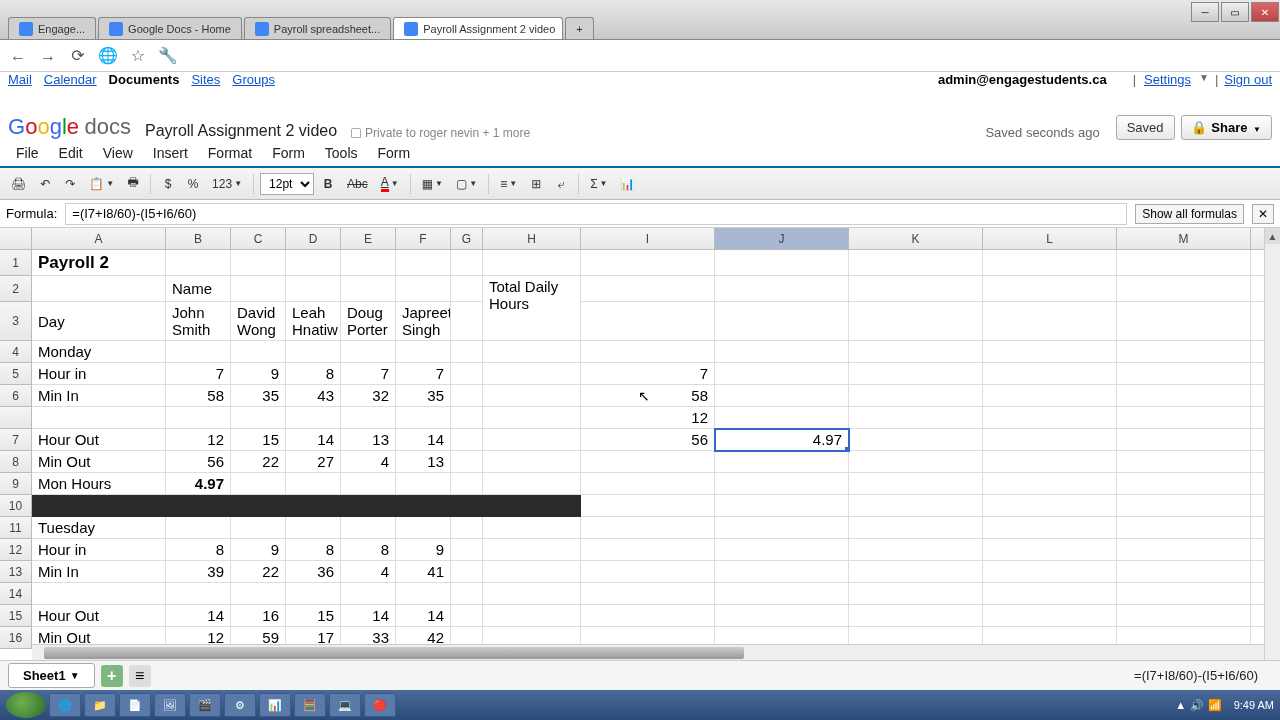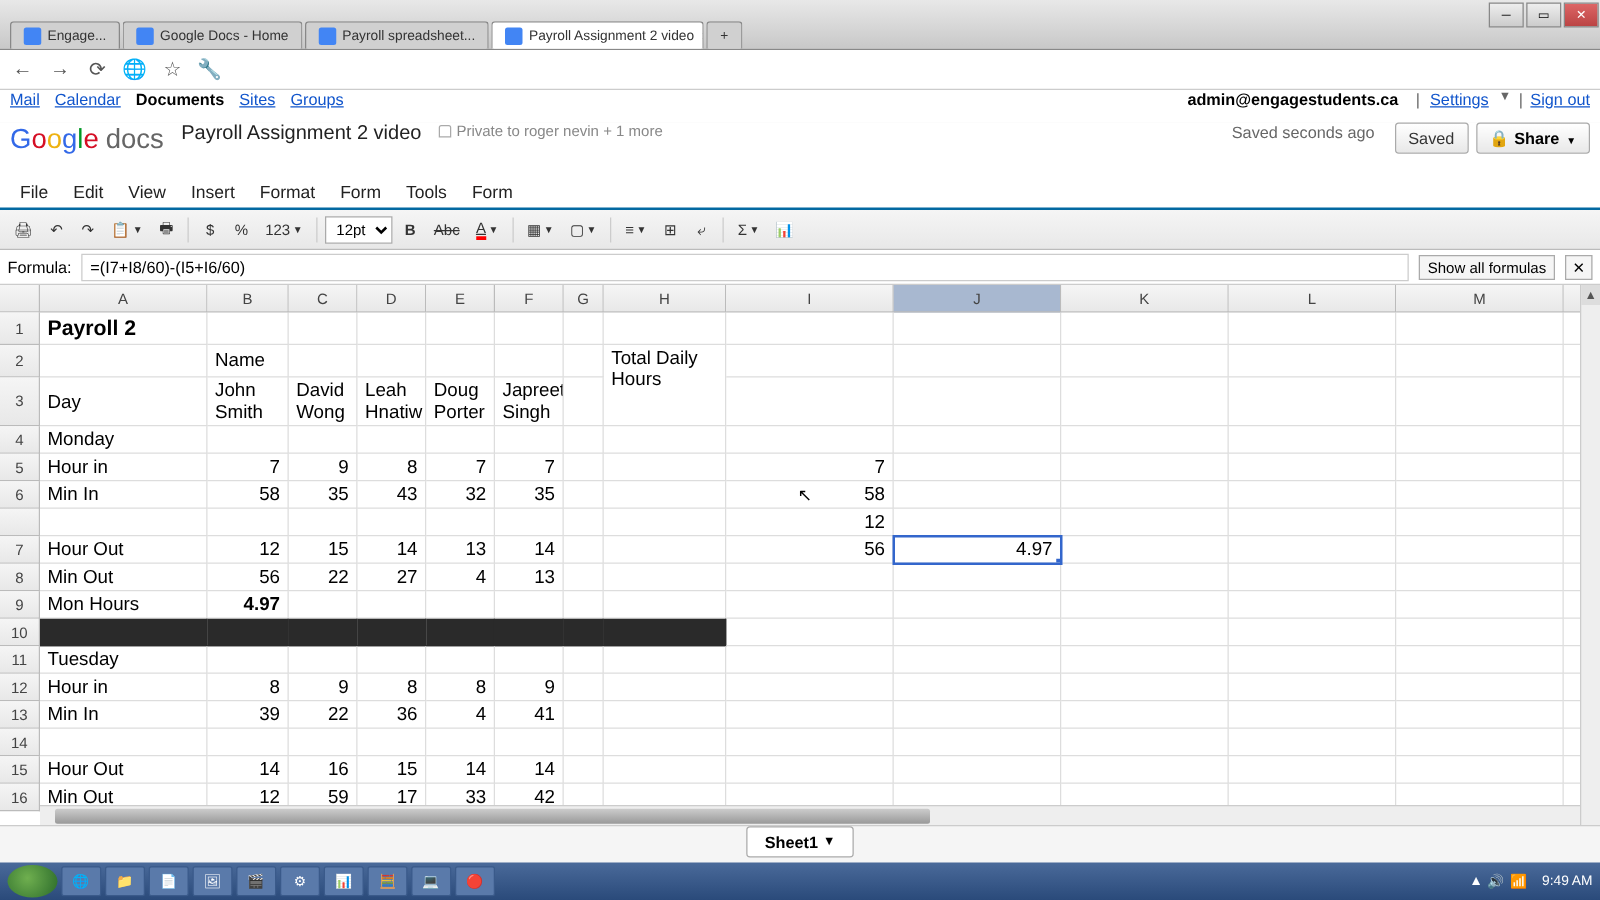--- a/index.html
+++ b/index.html
@@ -18,24 +18,24 @@
 
 
 .urlbar-row { height: 32px; background: #fff; border-bottom: 1px solid #ccc; display: flex; align-items: center; padding: 0 6px; gap: 6px; }
 .nav-btn { width: 24px; height: 24px; display: flex; align-items: center; justify-content: center; color: #555; font-size: 16px; }
 .url-input { flex: 1; height: 24px; border: 1px solid #ccc; border-radius: 3px; padding: 0 8px; display: flex; align-items: center; font-size: 13px; color: #333; background: #fff; }
 
 
 .appbar { height: 26px; background: #fff; display: flex; padding: 0 8px; font-size: 13px; }
 .appbar a { color: #1155cc; text-decoration: underline; margin-right: 12px; }
 .appbar .spacer { flex: 1; }
-.appbar .email { font-weight: bold; color: #000; margin-right: 14px; }
-
-
-.docheader { height: 42px; background: #fff; display: flex; align-items: flex-start; padding: 0 8px; }
+.appbar .email { font-weight: bold; color: #000; margin-right: 26px; }
+
+
+.docheader { height: 42px; background: #fff; display: flex; align-items: flex-end; padding: 0 8px; }
 .logo { font-size: 22px; font-family: Georgia, serif; color: #1155cc; }
 .logo .g1 { color: #3369e8; }
 .logo .g2 { color: #d50f25; }
 .logo .g3 { color: #eeb211; }
 .logo .g4 { color: #3369e8; }
 .logo .g5 { color: #009925; }
 .logo .g6 { color: #d50f25; }
 .logo .docs { color: #666; }
 .doctitle { font-size: 16px; color: #222; margin-left: 14px; }
 .privacy { font-size: 12px; color: #888; margin-left: 14px; }
@@ -77,21 +77,21 @@
 .blackrow { background: #2a2a2a; min-height: 10px; border-color: #2a2a2a; padding: 0; }
 .selected-cell { outline: 2px solid #3366cc; outline-offset: -1px; position: relative; }
 .selected-cell::after { content:''; position:absolute; right:-2px; bottom:-2px; width:5px; height:5px; background:#3366cc; }
 .cursor { position: absolute; left: 638px; top: 160px; font-size: 14px; pointer-events: none; }
 .scrollbar-v { position: absolute; right: 0; top: 0; bottom: 0; width: 16px; background: #eee; border-left: 1px solid #ccc; }
 .scroll-arrow { height: 16px; display: flex; align-items: center; justify-content: center; font-size: 10px; color: #555; background: #ddd; }
 .scrollbar-h { position: absolute; left: 32px; right: 16px; bottom: 0; height: 16px; background: #eee; border-top: 1px solid #ccc; }
 .hthumb { position: absolute; left: 12px; top: 2px; height: 12px; width: 700px; background: linear-gradient(#ccc,#999); border-radius: 2px; }
 
 
-.sheetbar { position: absolute; left: 0; right: 0; bottom: 30px; height: 30px; background: #f5f5f5; border-top: 1px solid #ccc; display: flex; align-items: center; padding: 0 8px; gap: 6px; flex-direction: column; }
+.sheetbar { position: absolute; left: 0; right: 0; bottom: 30px; height: 30px; background: #f5f5f5; border-top: 1px solid #ccc; display: flex; align-items: center; padding: 0 8px; gap: 6px; }
 .sheet-tab { padding: 4px 14px; background: #fff; border: 1px solid #aaa; border-radius: 3px; font-size: 13px; font-weight: bold; display: flex; align-items: center; gap: 4px; }
 .sheet-add { width: 22px; height: 22px; background: #7fb87f; border-radius: 3px; color: #fff; display: flex; align-items: center; justify-content: center; font-weight: bold; }
 .sheet-all { width: 22px; height: 22px; background: #ddd; border-radius: 3px; display: flex; align-items: center; justify-content: center; }
 .sheetbar .spacer { flex: 1; }
 .status-formula { font-size: 13px; color: #222; padding: 0 14px; }
 
 
 .taskbar { position: absolute; left: 0; right: 0; bottom: 0; height: 30px; background: linear-gradient(#4a6a9a, #2a4a7a); display: flex; align-items: center; padding: 0 6px; gap: 3px; }
 .start-orb { width: 40px; height: 26px; background: radial-gradient(circle at 40% 40%, #6faf4f, #2a6a2a); border-radius: 50%; }
 .task-icon { width: 32px; height: 24px; background: #5a7aaa; border: 1px solid #3a5a8a; border-radius: 2px; display: flex; align-items: center; justify-content: center; font-size: 11px; color: #fff; }

